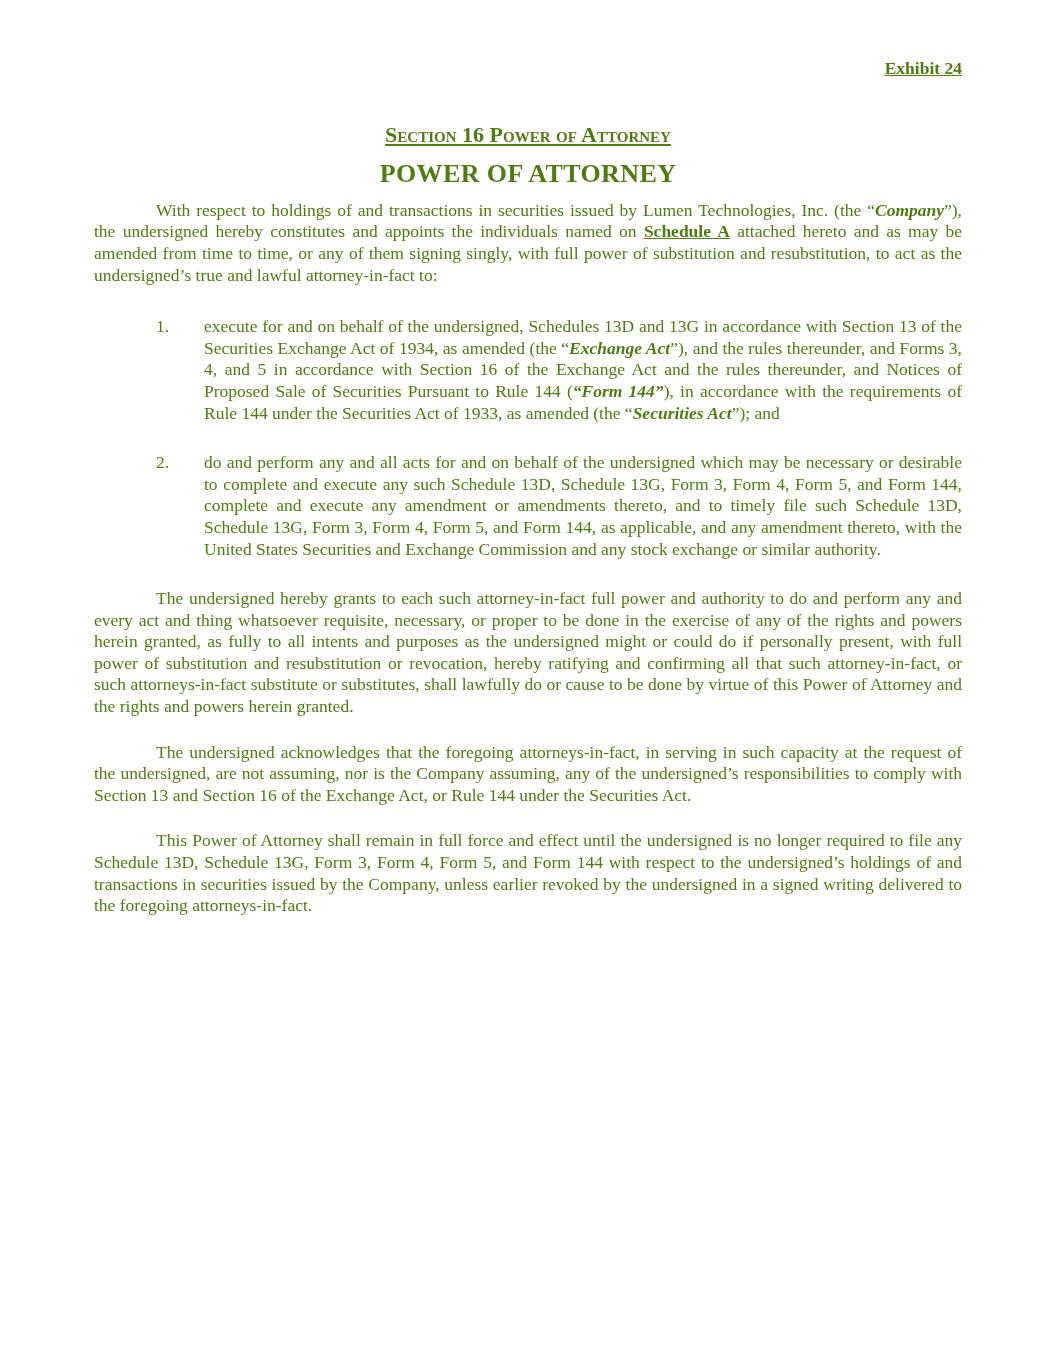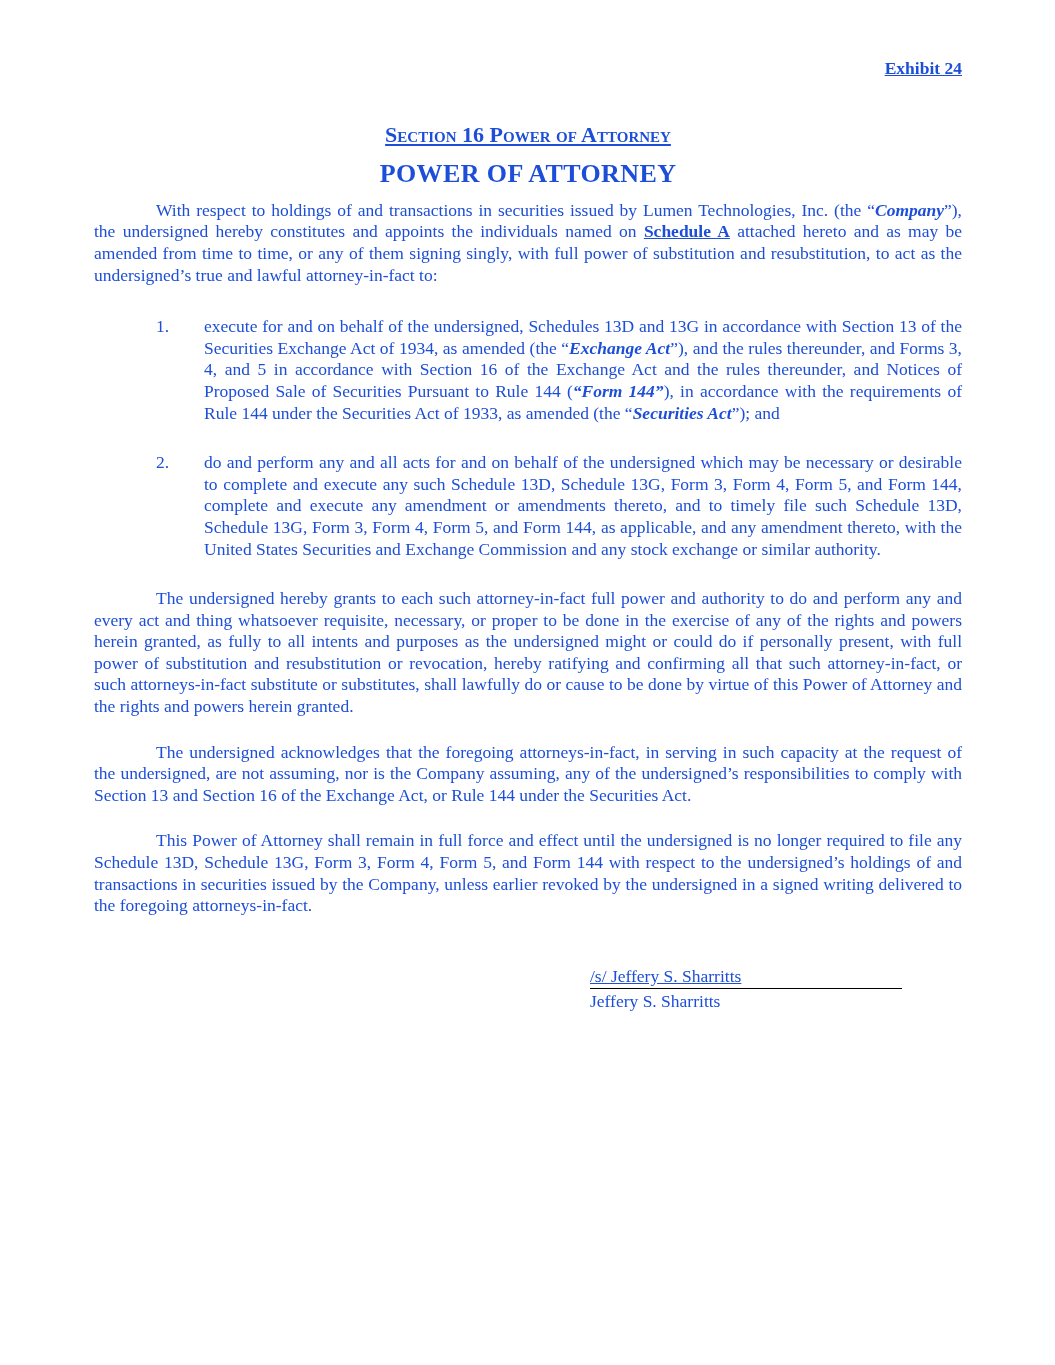--- a/index.html
+++ b/index.html
@@ -1,21 +1,21 @@
 <!DOCTYPE html>
 <html><head>
 <meta charset="utf-8">
 <style>
   * { margin: 0; padding: 0; box-sizing: border-box; }
   html, body { background: #ffffff; }
   .page {
     width: 1055px;
     min-height: 1365px;
     background: #ffffff;
-    color: #1d4ed8;
+    color: #4d7c0f;
     padding: 58px 93px 40px 94px;
     font-family: "Liberation Serif", "DejaVu Serif", serif;
     font-size: 17.5px;
     line-height: 21.6px;
   }
   .exhibit {
     text-align: right;
     font-weight: bold;
     text-decoration: underline;
     margin-bottom: 44px;
@@ -101,18 +101,14 @@
   </div>
 
   <p class="para">The undersigned hereby grants to each such attorney-in-fact full power and authority to do and perform any and every act and thing whatsoever requisite, necessary, or proper to be done in the exercise of any of the rights and powers herein granted, as fully to all intents and purposes as the undersigned might or could do if personally present, with full power of substitution and resubstitution or revocation, hereby ratifying and confirming all that such attorney-in-fact, or such attorneys-in-fact substitute or substitutes, shall lawfully do or cause to be done by virtue of this Power of Attorney and the rights and powers herein granted.</p>
 
   <p class="para">The undersigned acknowledges that the foregoing attorneys-in-fact, in serving in such capacity at the request of the undersigned, are not assuming, nor is the Company assuming, any of the undersigned’s responsibilities to comply with Section 13 and Section 16 of the Exchange Act, or Rule 144 under the Securities Act.</p>
 
   <p class="para">This Power of Attorney shall remain in full force and effect until the undersigned is no longer required to file any Schedule 13D, Schedule 13G, Form 3, Form 4, Form 5, and Form 144 with respect to the undersigned’s holdings of and transactions in securities issued by the Company, unless earlier revoked by the undersigned in a signed writing delivered to the foregoing attorneys-in-fact.</p>
 
 
 
-  <div class="sig-block">
-    <div><span class="sig-line">/s/ Jeffery S. Sharritts</span></div>
-    <div class="sig-name">Jeffery S. Sharritts</div>
-  </div>
 
 </div>
 
 </body></html>

